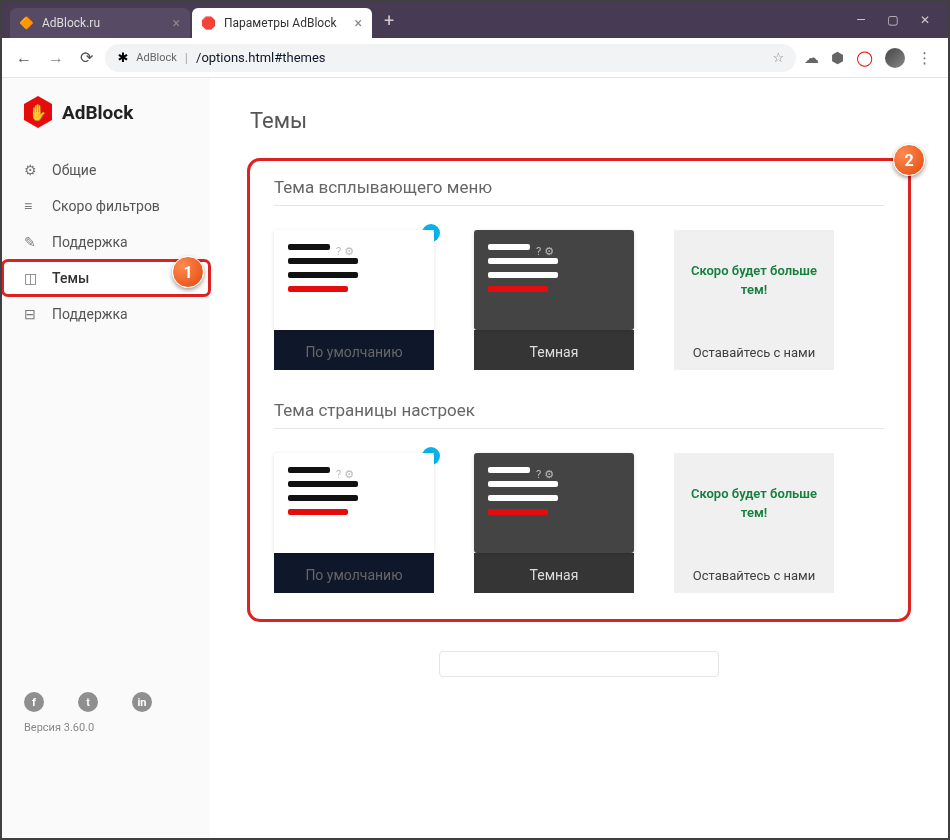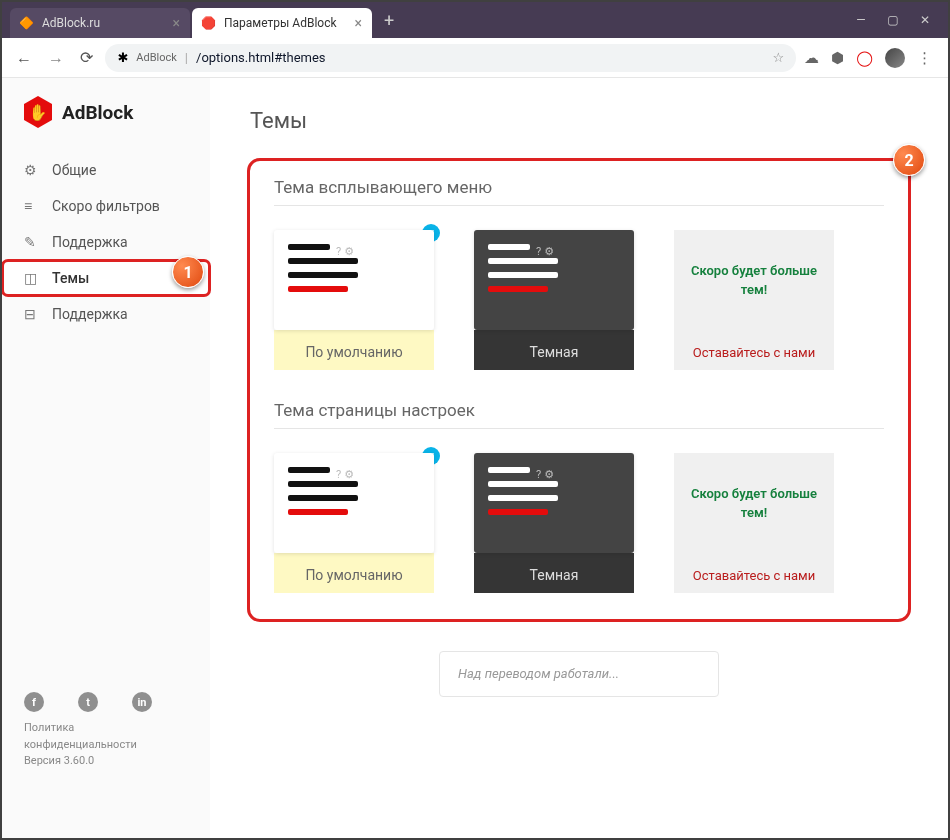--- a/index.html
+++ b/index.html
@@ -55,26 +55,26 @@
 .card-preview { height:100px; border-radius:3px; display:flex; flex-direction:column; padding:14px 14px 0; box-shadow:0 1px 4px rgba(0,0,0,0.12); position:relative; }
 .card-preview.light { background:#fff; }
 .card-preview.dark { background:#444; }
 .pv-row { height:6px; border-radius:2px; margin-bottom:8px; }
 .pv-top { display:flex; gap:6px; align-items:center; }
 .pv-top .l1 { width:42px; background:#111; }
 .pv-icons { color:#bbb; font-size:11px; display:flex; gap:3px; }
 .pv-line-dark { background:#111; width:70px; }
 .pv-line-red { background:#e40c0c; width:60px; }
 .card-preview.dark .pv-line-dark, .card-preview.dark .l1, .card-preview.dark .l2 { background:#fff; }
-.card-caption { text-align:center; padding:14px 0 10px; font-size:14px; color:#666; background:#fef9c3; }
+.card-caption { text-align:center; padding:14px 0 10px; font-size:14px; color:#666; background:#0f172a; }
 .card-preview.dark + .card-caption { background:#353535; color:#ddd; }
 .check-badge { position:absolute; top:-6px; right:-6px; width:18px; height:18px; border-radius:50%; background:#09b3e8; color:#fff; display:flex; align-items:center; justify-content:center; font-size:11px; }
 .card-more { width:160px; background:#f0f0f0; display:flex; flex-direction:column; align-items:center; justify-content:center; }
 .more-top { height:100px; display:flex; align-items:center; justify-content:center; text-align:center; font-size:13px; font-weight:600; color:#15803d; line-height:1.4; padding:0 16px; }
-.more-bottom { text-align:center; padding:14px 0 10px; font-size:13px; color:#b91c1c; width:100%; }
+.more-bottom { text-align:center; padding:14px 0 10px; font-size:13px; color:#404040; width:100%; }
 
 .translator-box { margin:32px auto 0; width:280px; border:1px solid #e5e5e5; border-radius:4px; padding:12px 18px; font-size:13px; color:#999; font-style:italic; line-height:1.5; }
 
 
 .ann-badge { position:absolute; width:32px; height:32px; border-radius:50%; background:radial-gradient(circle at 30% 30%,#ff8a50,#e0480e); color:#fff; display:flex; align-items:center; justify-content:center; font-weight:bold; font-size:16px; box-shadow:0 2px 4px rgba(0,0,0,0.4); border:1px solid #fff; }
 .b1 { top:256px; left:172px; z-index:10; }
 .b2 { top:-17px; right:-17px; }
 
 </style>
 </head>
@@ -152,21 +152,20 @@
       <span class="nav-ico">⊟</span>
       <span>Поддержка</span>
     </div>
 
     <div class="social-row" style="margin-top:360px">
       <span class="social-ico">f</span>
       <span class="social-ico">t</span>
       <span class="social-ico">in</span>
     </div>
     <div class="footer-text">
-      <div>Политика конфиденциальности</div>
       <div>Версия 3.60.0</div>
     </div>
   </div>
 
   <div class="content">
     <div class="page-title">Темы</div>
 
     <div class="content-box">
       <div class="ann-badge b2">2</div>
 
@@ -243,16 +242,15 @@
           <div class="card-caption">Темная</div>
         </div>
         <div class="card-more">
           <div class="more-top">Скоро будет больше тем!</div>
           <div class="more-bottom">Оставайтесь с нами</div>
         </div>
       </div>
     </div>
 
     <div class="translator-box">
-      <div>Над переводом работали...</div>
     </div>
   </div>
 </div>
 
 </body></html>

